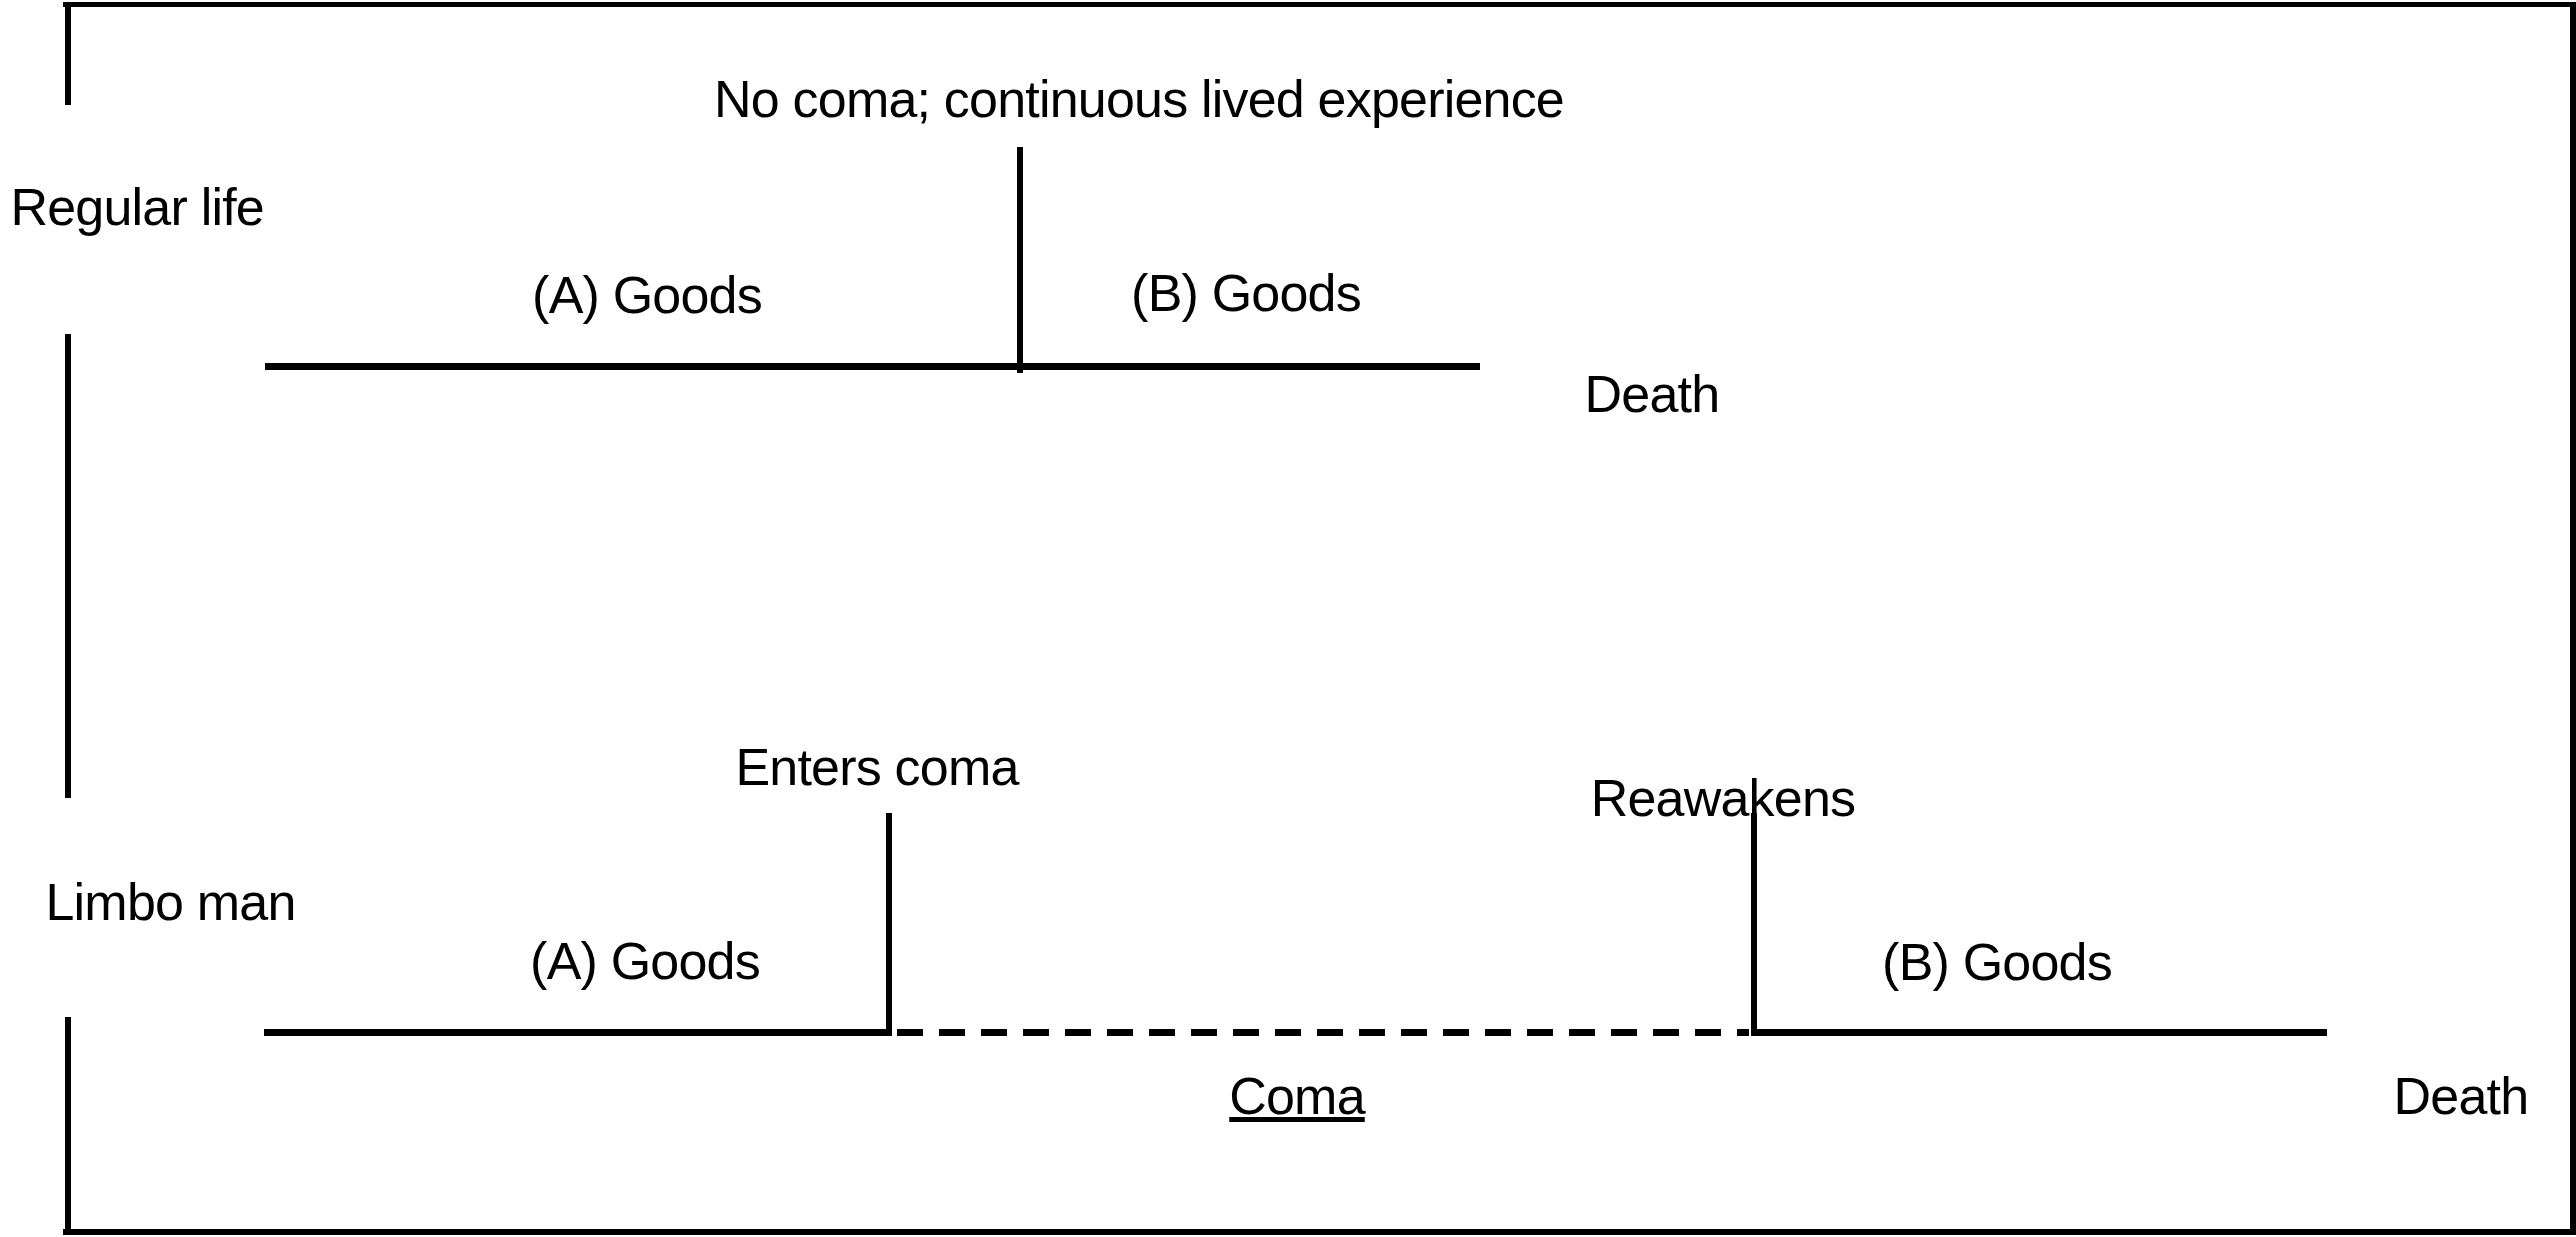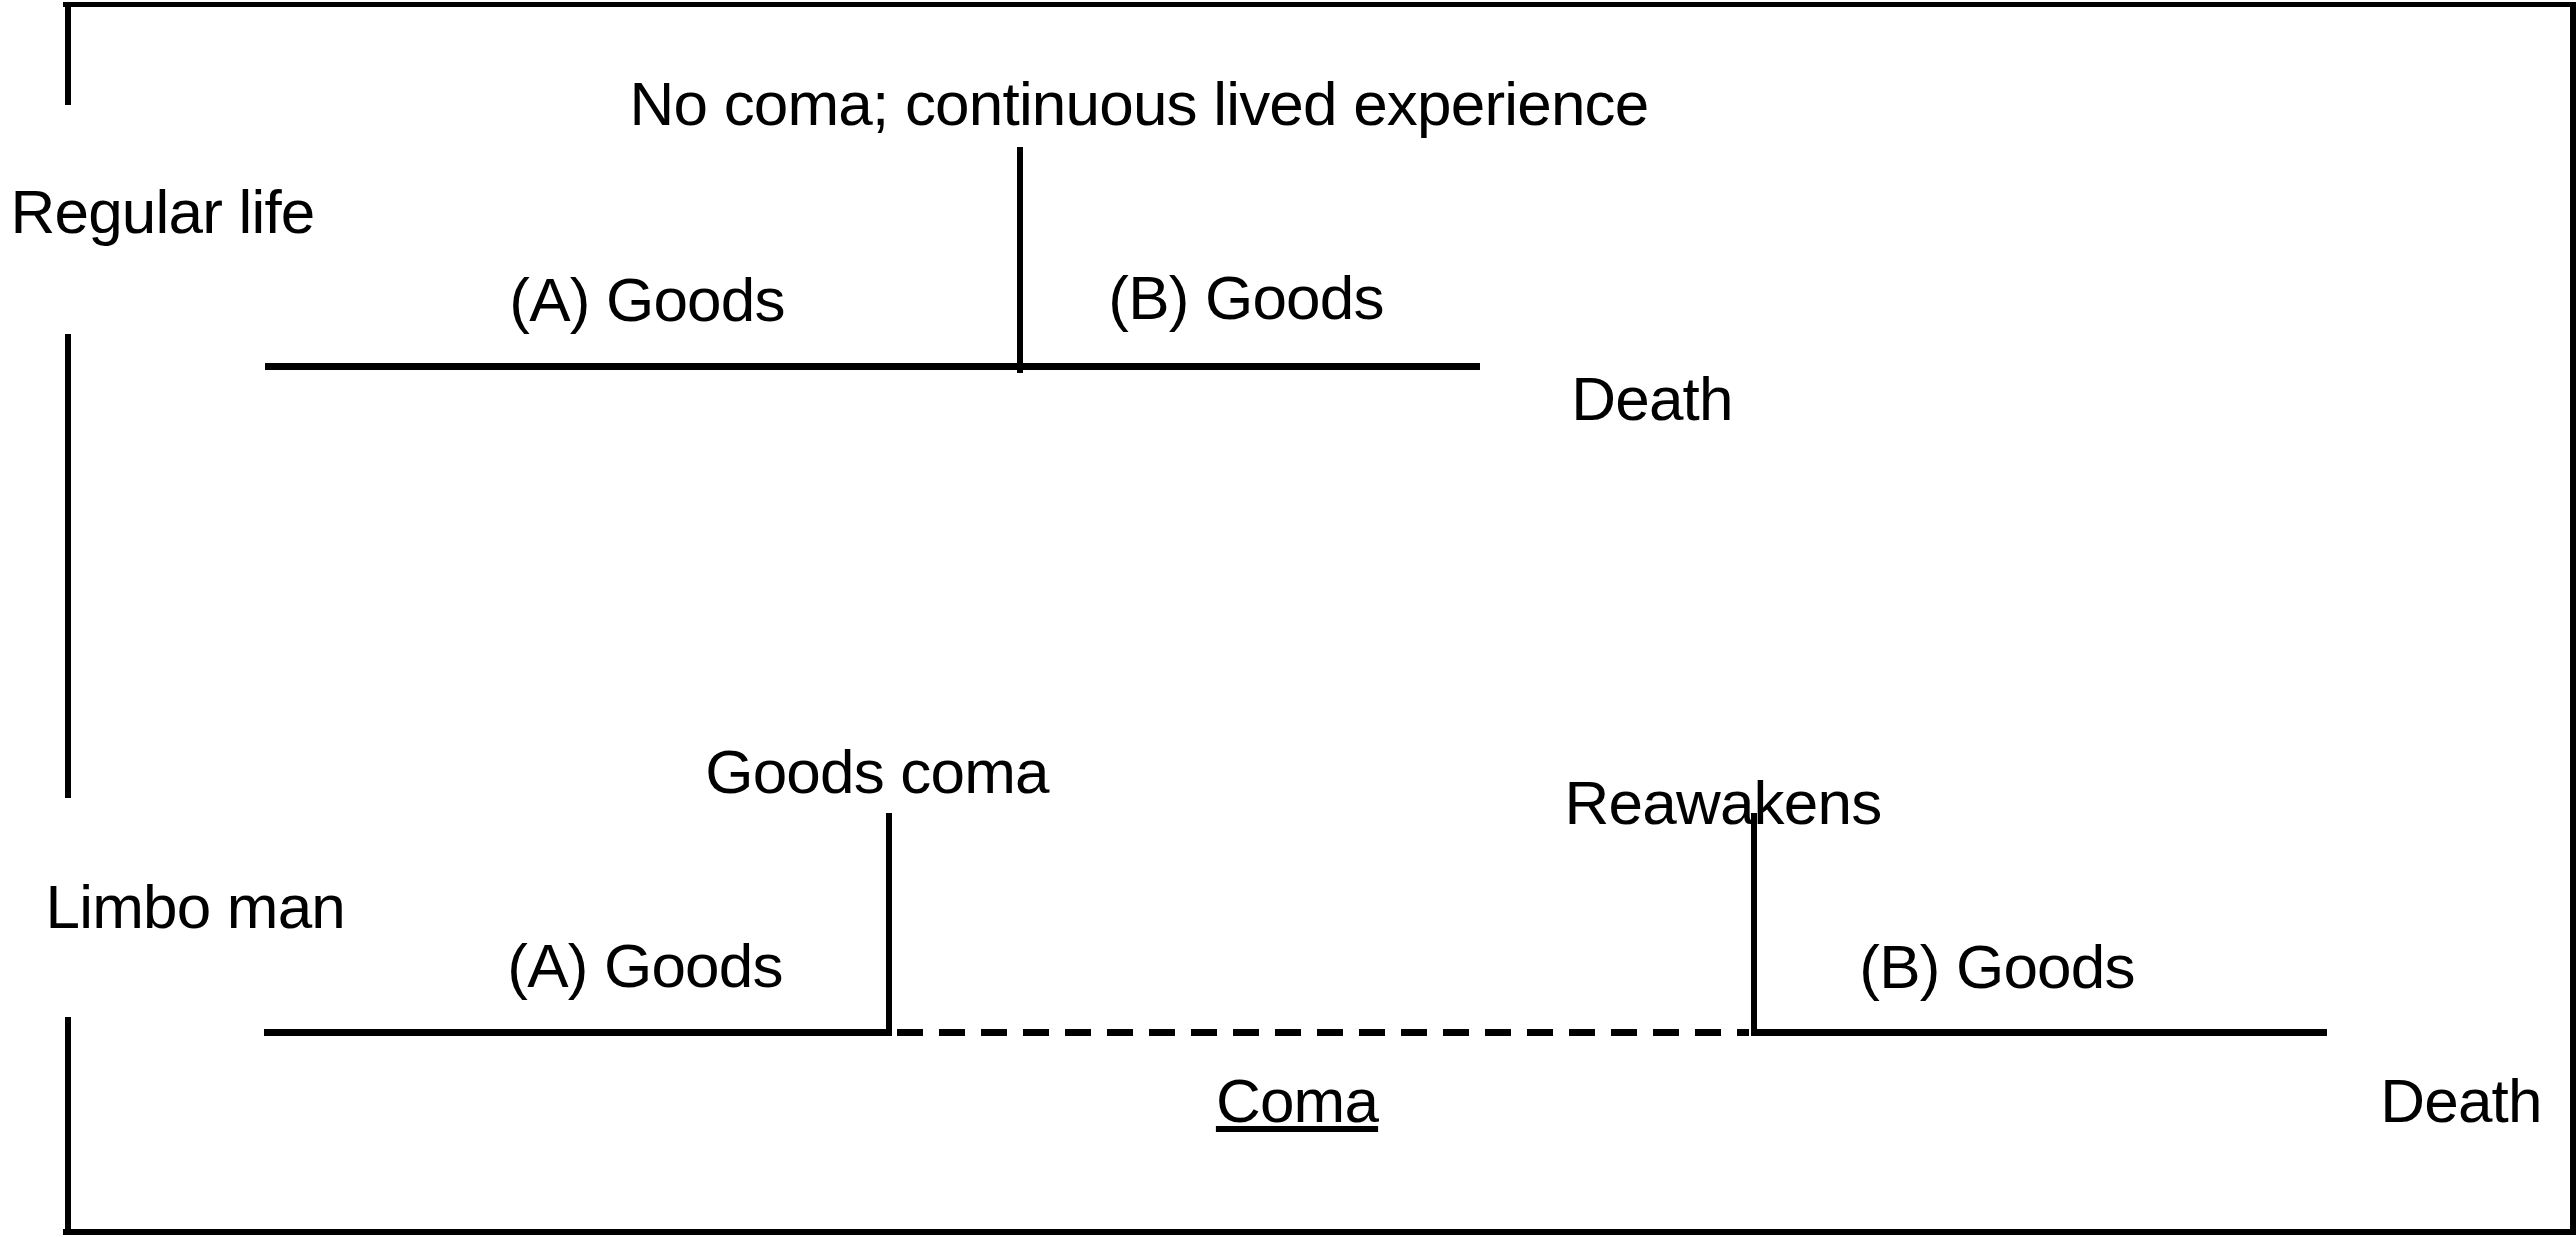--- a/index.html
+++ b/index.html
@@ -8,21 +8,21 @@
   .stage {
     position: relative;
     width: 2576px;
     height: 1237px;
     background: var(--paper);
     overflow: hidden;
     font-family: "Liberation Sans", sans-serif;
   }
   .label {
     position: absolute;
-    font-size: 62px;
+    font-size: 52px;
     line-height: 1;
     color: var(--ink);
     white-space: nowrap;
     letter-spacing: -0.8px;
   }
   .centered { transform: translateX(-50%); }
   .hline, .vline, .frame { position: absolute; background: var(--ink); }
   .dashline {
     position: absolute;
     background: repeating-linear-gradient(to right, var(--ink) 0 26px, transparent 26px 42px);
@@ -52,21 +52,21 @@
     <div class="label centered" style="left:647px; top:269px;">(A) Goods</div>
 
     <div class="label centered" style="left:1246px; top:267px;">(B) Goods</div>
 
     <div class="label centered" style="left:1652px; top:368px;">Death</div>
   </div>
 
   <div>
     <div class="label" style="left:10.5px; top:876px;margin-left:35px;">Limbo man</div>
 
-    <div class="label centered" style="left:877px; top:741px;">Goods coma</div>
+    <div class="label centered" style="left:877px; top:741px;">Enters coma</div>
 
     <div class="label centered" style="left:1723px; top:772px;">Reawakens</div>
 
     <div class="vline" style="left:886px; top:813px; width:5.6px; height:223px;"></div>
 
     <div class="vline" style="left:1751px; top:813px; width:5.6px; height:223px;"></div>
 
     <div class="hline" style="left:264px; top:1029px; width:624px; height:6.5px;"></div>
 
     <div class="dashline" style="left:897px; top:1029px; width:852px; height:6.5px;"></div>

